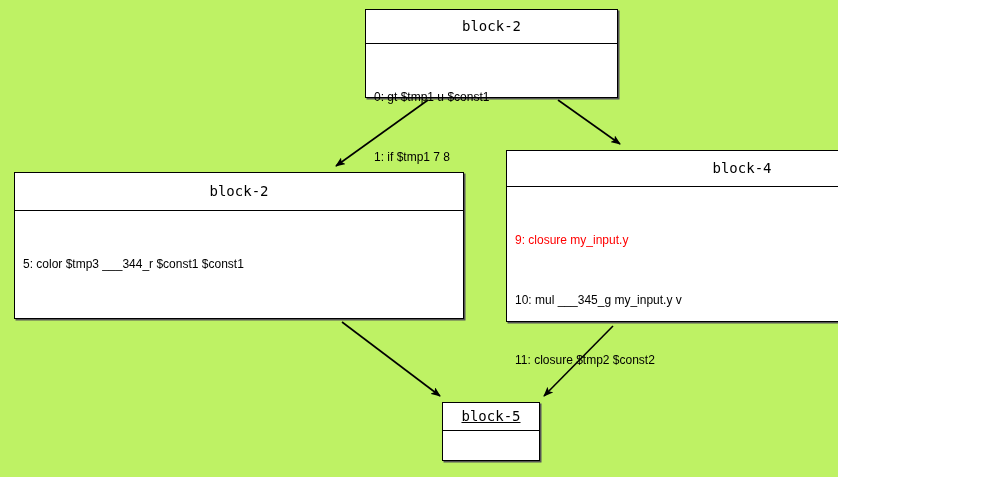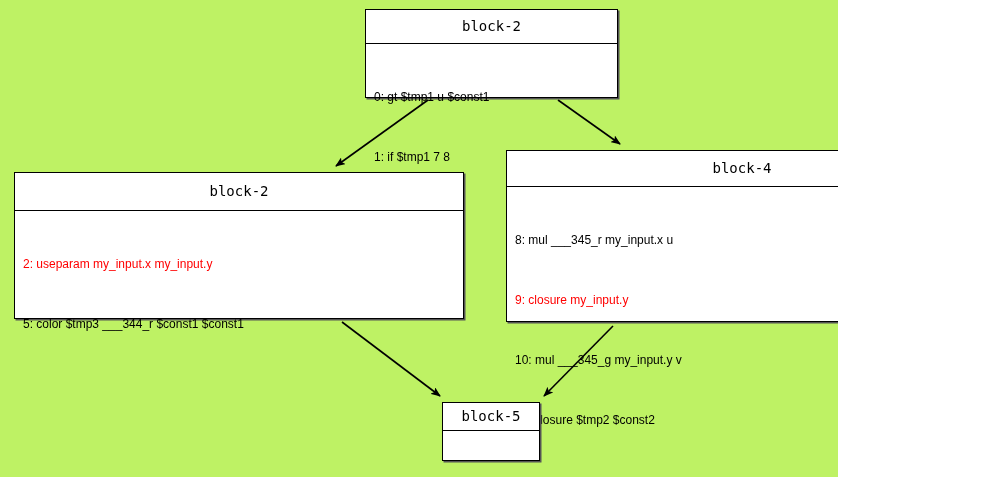--- a/index.html
+++ b/index.html
@@ -60,21 +60,21 @@
     pointer-events: none;
   }
   
   #node-block-2 { left: 365px; top: 9px;  width: 253px; height: 89px; }
   #node-block-2 .node-title { height: 34px; line-height: 33px; }
   #node-block-3 { left: 14px;  top: 172px; width: 450px; height: 147px; }
   #node-block-3 .node-title { height: 38px; line-height: 37px; }
   #node-block-4 { left: 506px; top: 150px; width: 472px; height: 172px; }
   #node-block-4 .node-title { height: 36px; line-height: 35px; }
   #node-block-5 { left: 442px; top: 402px; width: 98px; height: 59px; }
-  #node-block-5 .node-title { height: 28px; line-height: 27px; }
+  #node-block-5 .node-title { height: 28px; line-height: 27px; text-decoration: underline; }
   #node-block-5 .node-body { padding: 2px 6px 2px 8px; }
 </style>
 </head>
 <body>
 
 <div id="canvas">
 
   <svg class="edges" viewBox="0 0 993 477" width="993" height="477">
     <defs>
       <marker id="arrowhead" markerWidth="10" markerHeight="8" refX="9" refY="4" orient="auto" markerUnits="userSpaceOnUse">
@@ -95,30 +95,28 @@
     <div class="node-title">block-2</div>
     <div class="node-body">
       <span class="ins">0: gt $tmp1 u $const1</span>
       <span class="ins">1: if $tmp1 7 8</span>
     </div>
   </div>
 
   <div class="node" id="node-block-3">
     <div class="node-title">block-2</div>
     <div class="node-body">
-      <span class="ins red">2: useparam my_input.x my_input.y</span>
       <span class="ins">5: color $tmp3 ___344_r $const1 $const1</span>
       
     </div>
   </div>
 
   <div class="node" id="node-block-4">
     <div class="node-title">block-4</div>
     <div class="node-body">
-      <span class="ins">8: mul ___345_r my_input.x u</span>
       <span class="ins red">9: closure my_input.y</span>
       <span class="ins">10: mul ___345_g my_input.y v</span>
       <span class="ins">11: closure $tmp2 $const2</span>
       
       
     </div>
   </div>
 
   <div class="node" id="node-block-5">
     <div class="node-title">block-5</div>

